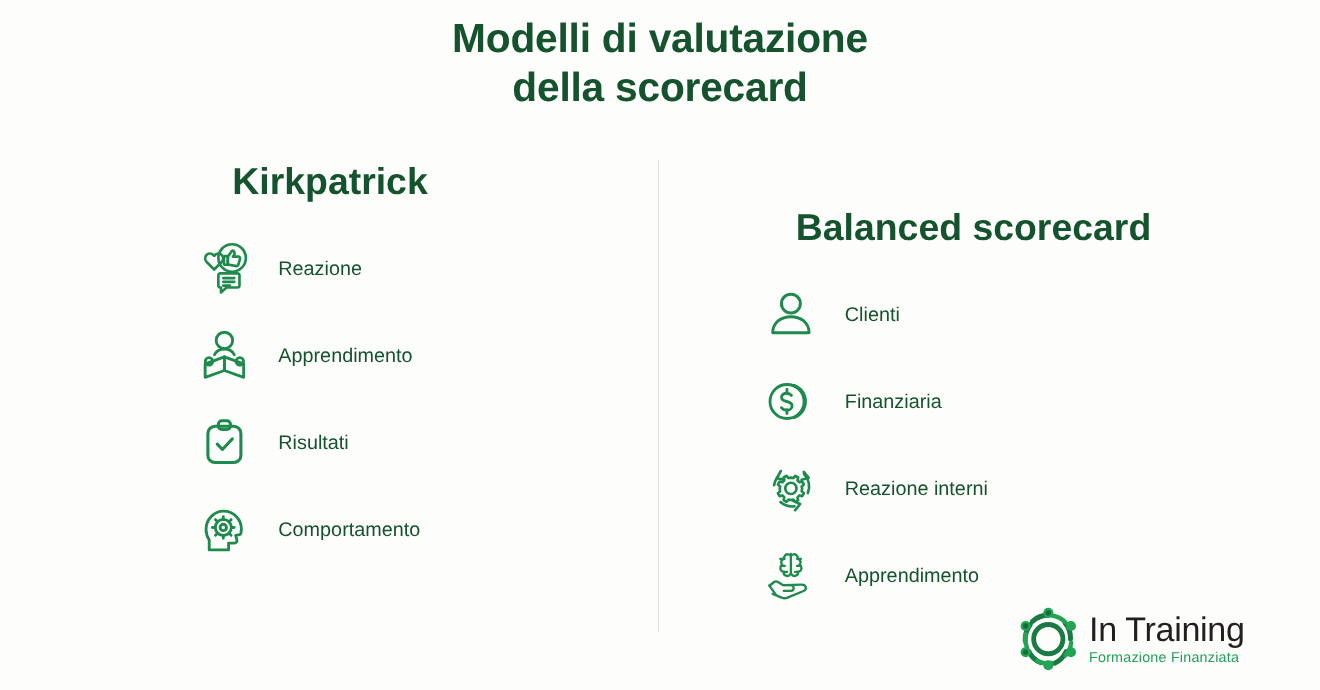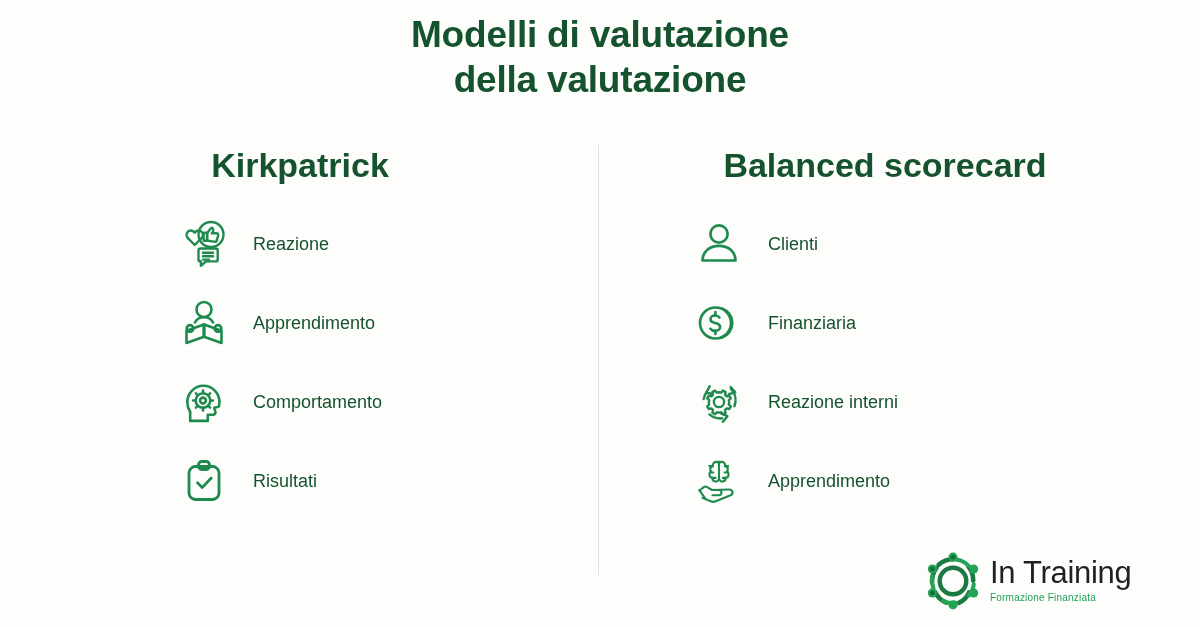--- a/index.html
+++ b/index.html
@@ -55,21 +55,21 @@
 
   .col-heading {
     text-align: center;
     color: #14532d;
     font-weight: bold;
     font-size: 34px;
     line-height: 34px;
     margin: 0 0 22px 0;
   }
   .col-left .col-heading  { padding-right: 40px; }
-  .col-right .col-heading { padding-right: 30px; }
+  .col-right .col-heading { padding-right: 30px; margin-top: 42px; }
 
   .rows {
     margin: 0;
     padding: 0;
     list-style: none;
   }
   .row {
     display: flex;
     align-items: center;
     height: 79px;
@@ -118,34 +118,34 @@
     justify-content: center;
   }
   .logo-name {
     color: #231f20;
     font-size: 31px;
     line-height: 33px;
     letter-spacing: -0.3px;
   }
   .logo-tagline {
     color: #22a05a;
-    font-size: 10px;
+    font-size: 13px;
     line-height: 16px;
     letter-spacing: 0.2px;
     margin-top: 1px;
   }
 </style>
 </head>
 <body>
 
 <div class="page">
 
   <div class="title">
     <span class="title-line">Modelli di valutazione</span>
-    <span class="title-line">della valutazione</span>
+    <span class="title-line">della scorecard</span>
   </div>
 
   <div class="divider"></div>
 
   <div class="column col-left">
     <div class="col-heading">Kirkpatrick</div>
     <ul class="rows">
 
       <li class="row">
         <span class="row-icon">
@@ -173,39 +173,39 @@
             <path d="M26 27.5v12.3"></path>
             <circle cx="12" cy="31.5" r="3.4"></circle>
             <circle cx="40" cy="31.5" r="3.4"></circle>
           </svg>
         </span>
         <span class="row-label">Apprendimento</span>
       </li>
 
       <li class="row">
         <span class="row-icon">
+          <svg width="52" height="52" viewBox="0 0 52 52" fill="none" stroke="currentColor" stroke-width="2.8" stroke-linecap="round" stroke-linejoin="round">
+            <rect x="11" y="11.5" width="30" height="33" rx="6.5"></rect>
+            <rect x="20.5" y="6.5" width="11" height="8" rx="3.2"></rect>
+            <path d="M19.5 27.8l4.7 4.8 9-9.6"></path>
+          </svg>
+        </span>
+        <span class="row-label">Risultati</span>
+      </li>
+
+      <li class="row">
+        <span class="row-icon">
           <svg width="52" height="52" viewBox="0 0 52 52" fill="none" stroke="currentColor" stroke-width="2.6" stroke-linecap="round" stroke-linejoin="round">
             <path d="M41.5 26.3c0-9.2-7.2-16.6-16.1-16.6-8.9 0-16.1 7.4-16.1 16.6 0 3.5 1.1 6.8 2.9 9.5v9.1h17.6v-6.2h5.3c1.6 0 2.6-1.3 2.3-2.7l-1.1-4.2 3.3-0.7c1.2-0.3 1.9-1.5 1.5-2.6z"></path>
             <circle cx="25" cy="24.5" r="7.3"></circle>
             <circle cx="25" cy="24.5" r="2.9"></circle>
             <path d="M25 17.2v-2.6M25 34.4v-2.6M32.3 24.5h2.6M15.1 24.5h2.6M30.2 19.3l1.9-1.9M17.9 31.6l1.9-1.9M30.2 29.7l1.9 1.9M17.9 17.4l1.9 1.9"></path>
           </svg>
         </span>
         <span class="row-label">Comportamento</span>
-      </li>
-
-      <li class="row">
-        <span class="row-icon">
-          <svg width="52" height="52" viewBox="0 0 52 52" fill="none" stroke="currentColor" stroke-width="2.8" stroke-linecap="round" stroke-linejoin="round">
-            <rect x="11" y="11.5" width="30" height="33" rx="6.5"></rect>
-            <rect x="20.5" y="6.5" width="11" height="8" rx="3.2"></rect>
-            <path d="M19.5 27.8l4.7 4.8 9-9.6"></path>
-          </svg>
-        </span>
-        <span class="row-label">Risultati</span>
       </li>
 
     </ul>
   </div>
 
   <div class="column col-right">
     <div class="col-heading">Balanced scorecard</div>
     <ul class="rows">
 
       <li class="row">

